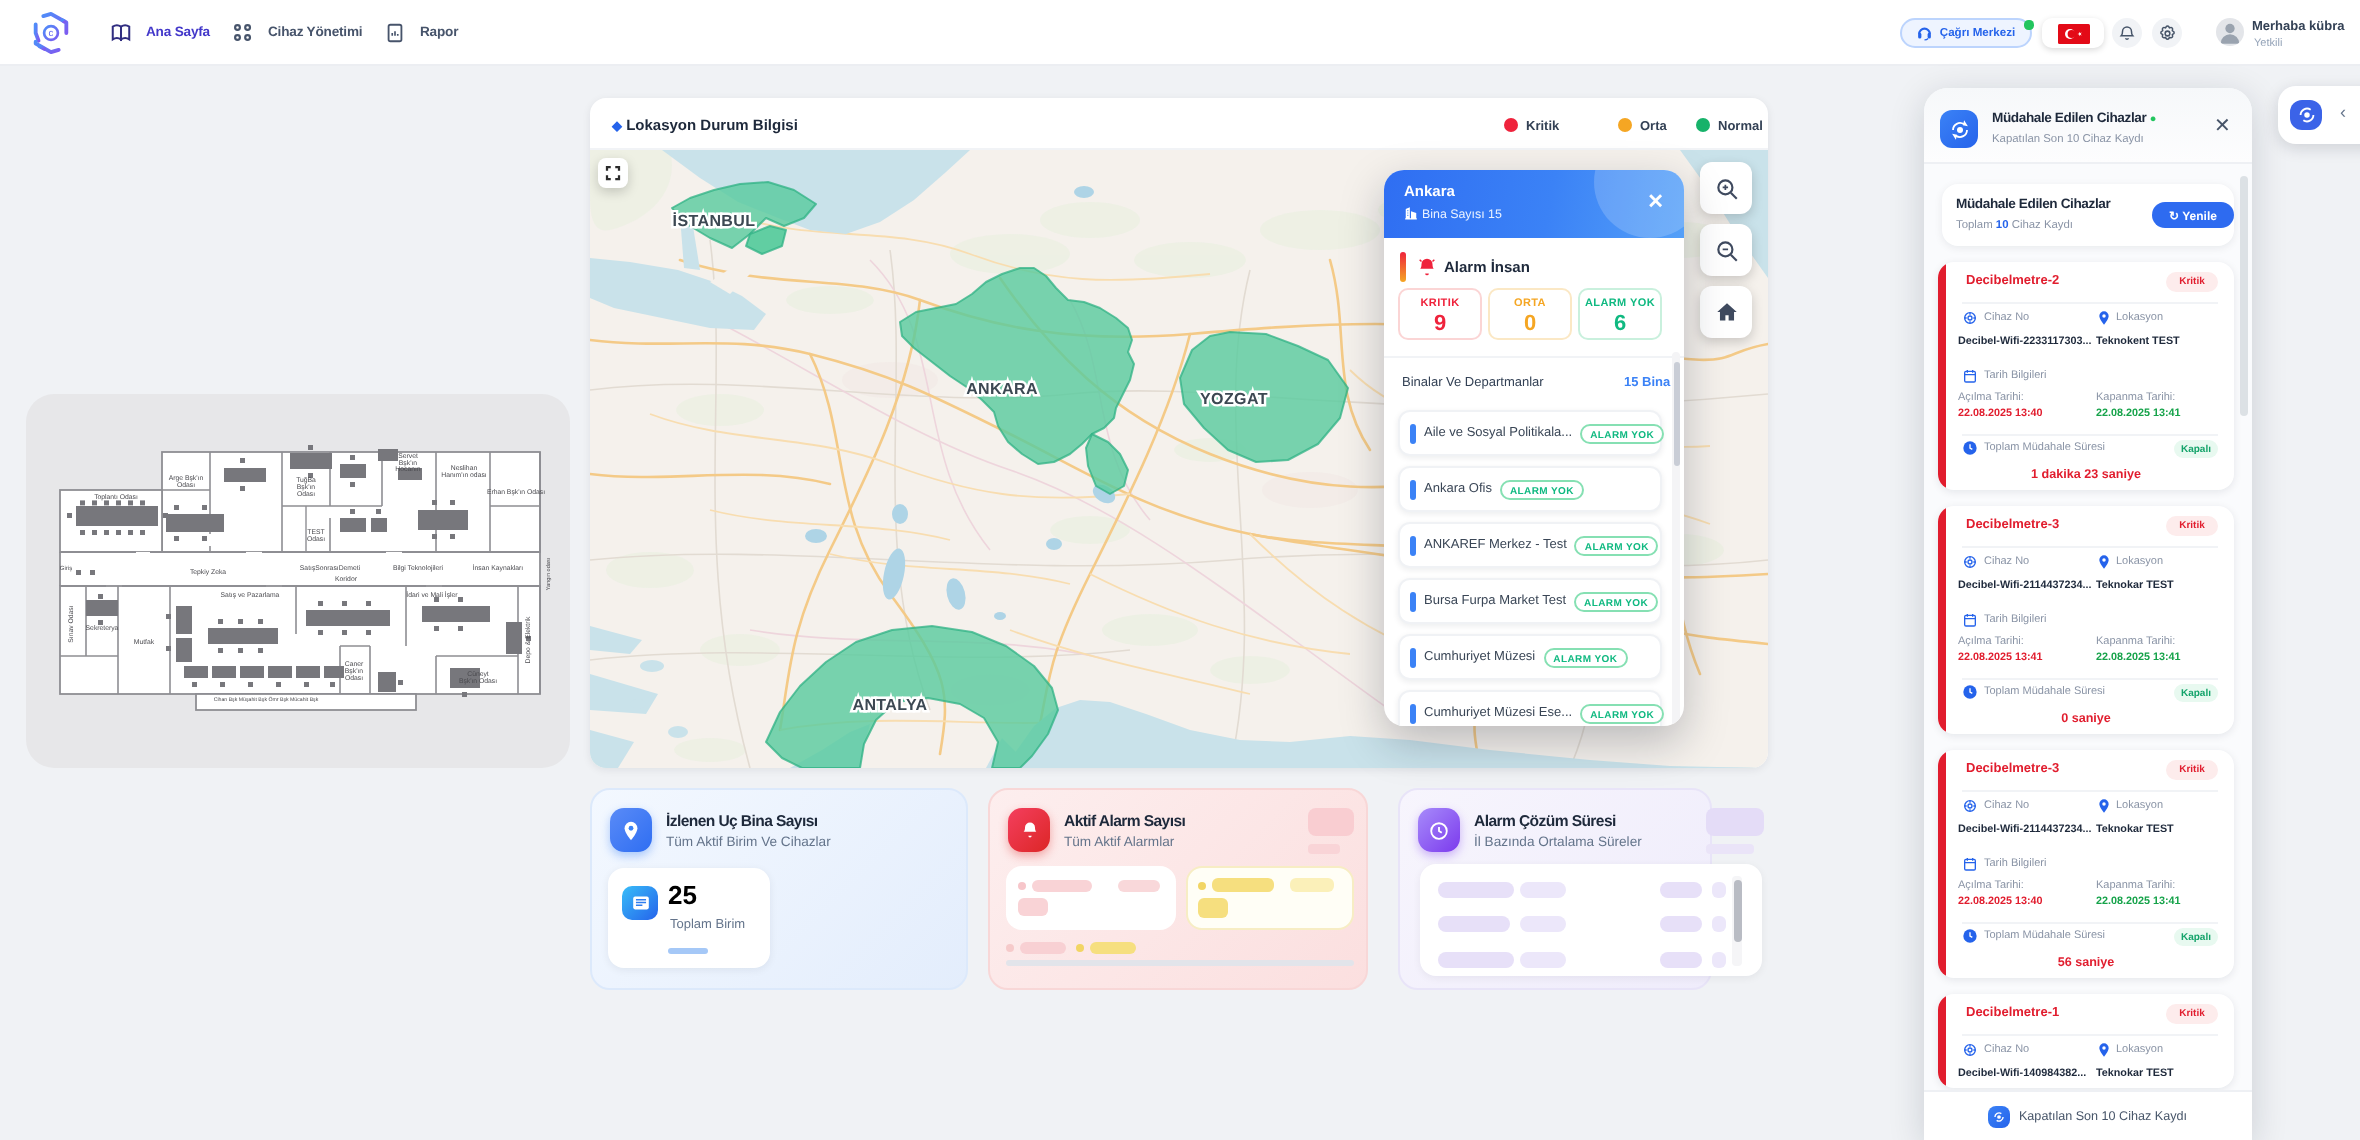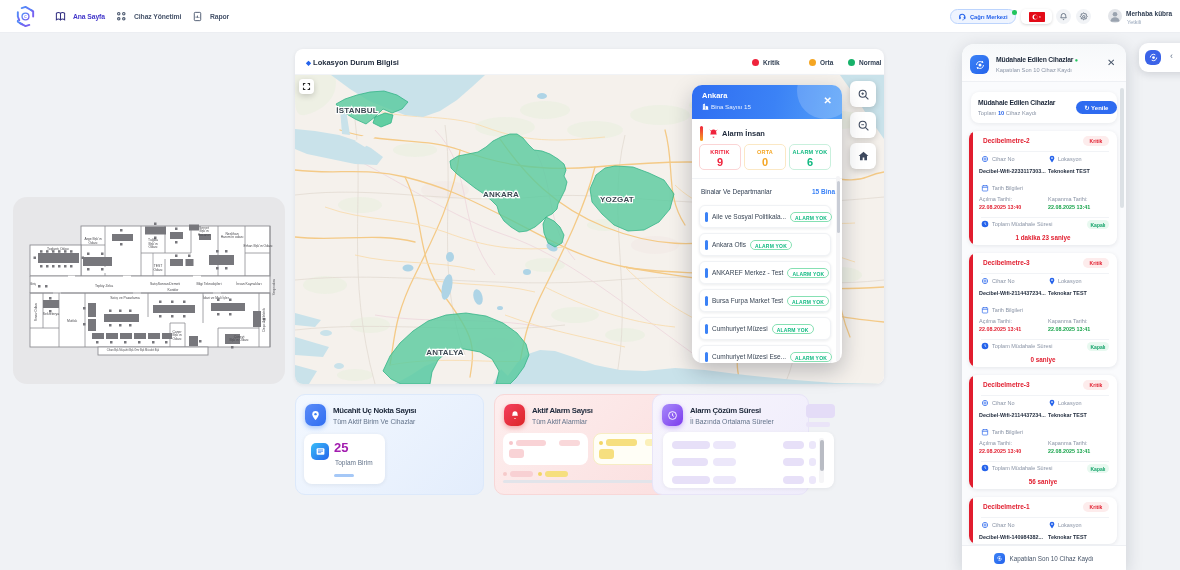--- a/index.html
+++ b/index.html
@@ -521,30 +521,30 @@
   <div class="abs" style="left:145px;top:96px;width:2.5px;height:52px;background:#c9cdd6;border-radius:2px;"></div>
 </div>
 
 <div class="bcard" style="left:295px;width:189px;background:linear-gradient(135deg,#f3f8ff,#e3edfc);border:1px solid #dce9fb;">
   <div class="ic" style="background:linear-gradient(135deg,#5a8bf7,#2f6ef2);box-shadow:0 2px 5px rgba(59,130,246,.4);">
     <svg width="11" height="11" viewBox="0 0 24 24" fill="#fff">
         <path d="M12 2a7 7 0 0 1 7 7c0 5-7 13-7 13S5 14 5 9a7 7 0 0 1 7-7z"></path>
         <circle cx="12" cy="9" r="2.6" fill="#3b82f6"></circle>
       </svg>
   </div>
-  <div class="tt">Mücahit Uç Nokta Sayısı</div>
+  <div class="tt">İzlenen Uç Bina Sayısı</div>
   <div class="st">Tüm Aktif Birim Ve Cihazlar</div>
   <div class="abs" style="left:8px;top:39px;width:81px;height:50px;background:#fff;border-radius:8px;box-shadow:0 1px 4px rgba(15,23,42,.07);">
     <div class="abs" style="left:7px;top:9px;width:18px;height:17px;border-radius:5px;background:linear-gradient(135deg,#38bdf8,#2563eb);display:flex;align-items:center;justify-content:center;">
       <svg width="11" height="11" viewBox="0 0 24 24">
           <rect x="3.5" y="5" width="17" height="14" rx="2" fill="#fff"></rect>
           <path d="M6.5 8.5h11M6.5 11.5h11M6.5 14.5h7" stroke="#2e7df0" stroke-width="1.6" fill="none"></path>
         </svg>
     </div>
-    <div class="abs" style="left:30px;top:6px;font-size:13px;font-weight:bold;color:#a21caf;text-align:right;">25</div>
+    <div class="abs" style="left:30px;top:6px;font-size:13px;font-weight:bold;color:#000000;text-align:right;">25</div>
     <div class="abs" style="left:31px;top:25px;font-size:6.5px;color:#64748b;">Toplam Birim</div>
     <div class="abs" style="left:30px;top:40px;width:20px;height:3px;border-radius:2px;background:#a5c8f7;"></div>
   </div>
 </div>
 
 <div class="bcard" style="left:494px;width:190px;background:linear-gradient(135deg,#fdeeee,#fbdfdf);border:1px solid #f8d7d7;">
   <div class="ic" style="background:linear-gradient(135deg,#f43f5e,#dc2626);box-shadow:0 2px 5px rgba(220,38,38,.35);">
     <svg width="10" height="10" viewBox="0 0 24 24" fill="#fff">
         <path d="M12 3a6 6 0 0 1 6 6c0 4 1.5 5 1.5 5h-15S6 13 6 9a6 6 0 0 1 6-6z"></path>
         <path d="M10 19a2 2 0 0 0 4 0z"></path>
@@ -564,21 +564,21 @@
   <div class="abs" style="left:111px;top:44px;width:31px;height:7px;border-radius:3px;background:#f6df7f;"></div>
   <div class="abs" style="left:150px;top:44px;width:22px;height:7px;border-radius:3px;background:#fbf0b9;"></div>
   <div class="abs" style="left:104px;top:54px;width:15px;height:10px;border-radius:3px;background:#f6df7f;"></div>
   <div class="abs" style="left:8px;top:77px;width:4px;height:4px;border-radius:50%;background:#f6caca;"></div>
   <div class="abs" style="left:15px;top:76px;width:23px;height:6px;border-radius:3px;background:#f8d0d3;"></div>
   <div class="abs" style="left:43px;top:77px;width:4px;height:4px;border-radius:50%;background:#f2d564;"></div>
   <div class="abs" style="left:50px;top:76px;width:23px;height:6px;border-radius:3px;background:#f6df7f;"></div>
   <div class="abs" style="left:8px;top:85px;width:174px;height:3px;border-radius:2px;background:#e2e4ea;"></div>
 </div>
 
-<div class="bcard" style="left:652px;width:157px;background:linear-gradient(135deg,#f7f5fd,#efecfb);border:1px solid #e8e4f8;">
+<div class="bcard" style="left:699px;width:157px;background:linear-gradient(135deg,#f7f5fd,#efecfb);border:1px solid #e8e4f8;">
   <div class="ic" style="background:linear-gradient(135deg,#a78bfa,#7c3aed);box-shadow:0 2px 5px rgba(124,58,237,.35);">
     <svg width="11" height="11" viewBox="0 0 24 24" fill="none" stroke="#fff" stroke-width="2">
         <circle cx="12" cy="12" r="8.5"></circle>
         <path d="M12 7.5V12l3 2"></path>
       </svg>
   </div>
   <div class="tt">Alarm Çözüm Süresi</div>
   <div class="st">İl Bazında Ortalama Süreler</div>
   <div class="abs" style="left:153px;top:9px;width:29px;height:14px;border-radius:4px;background:#e4dcf7;"></div>
   <div class="abs" style="left:153px;top:27px;width:24px;height:5px;border-radius:2px;background:#eae4f8;"></div>

